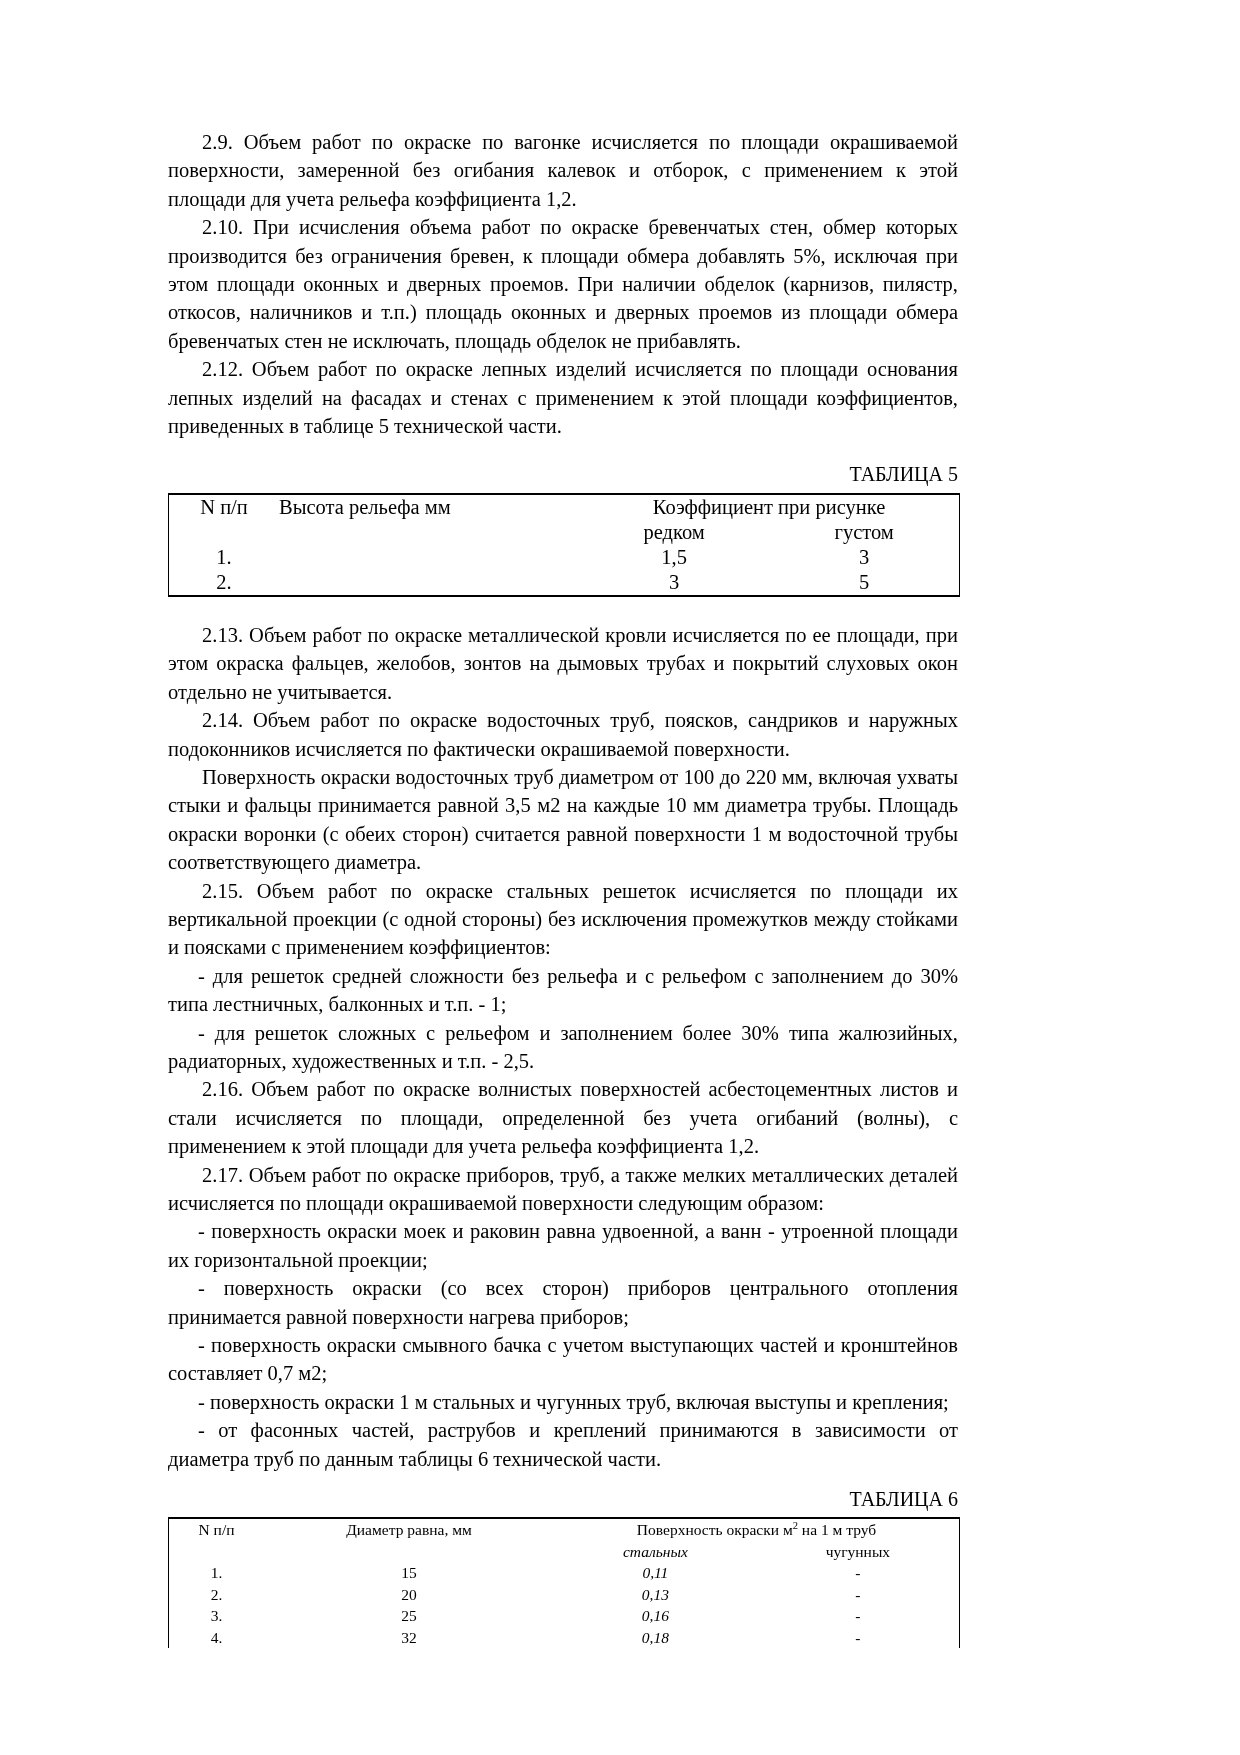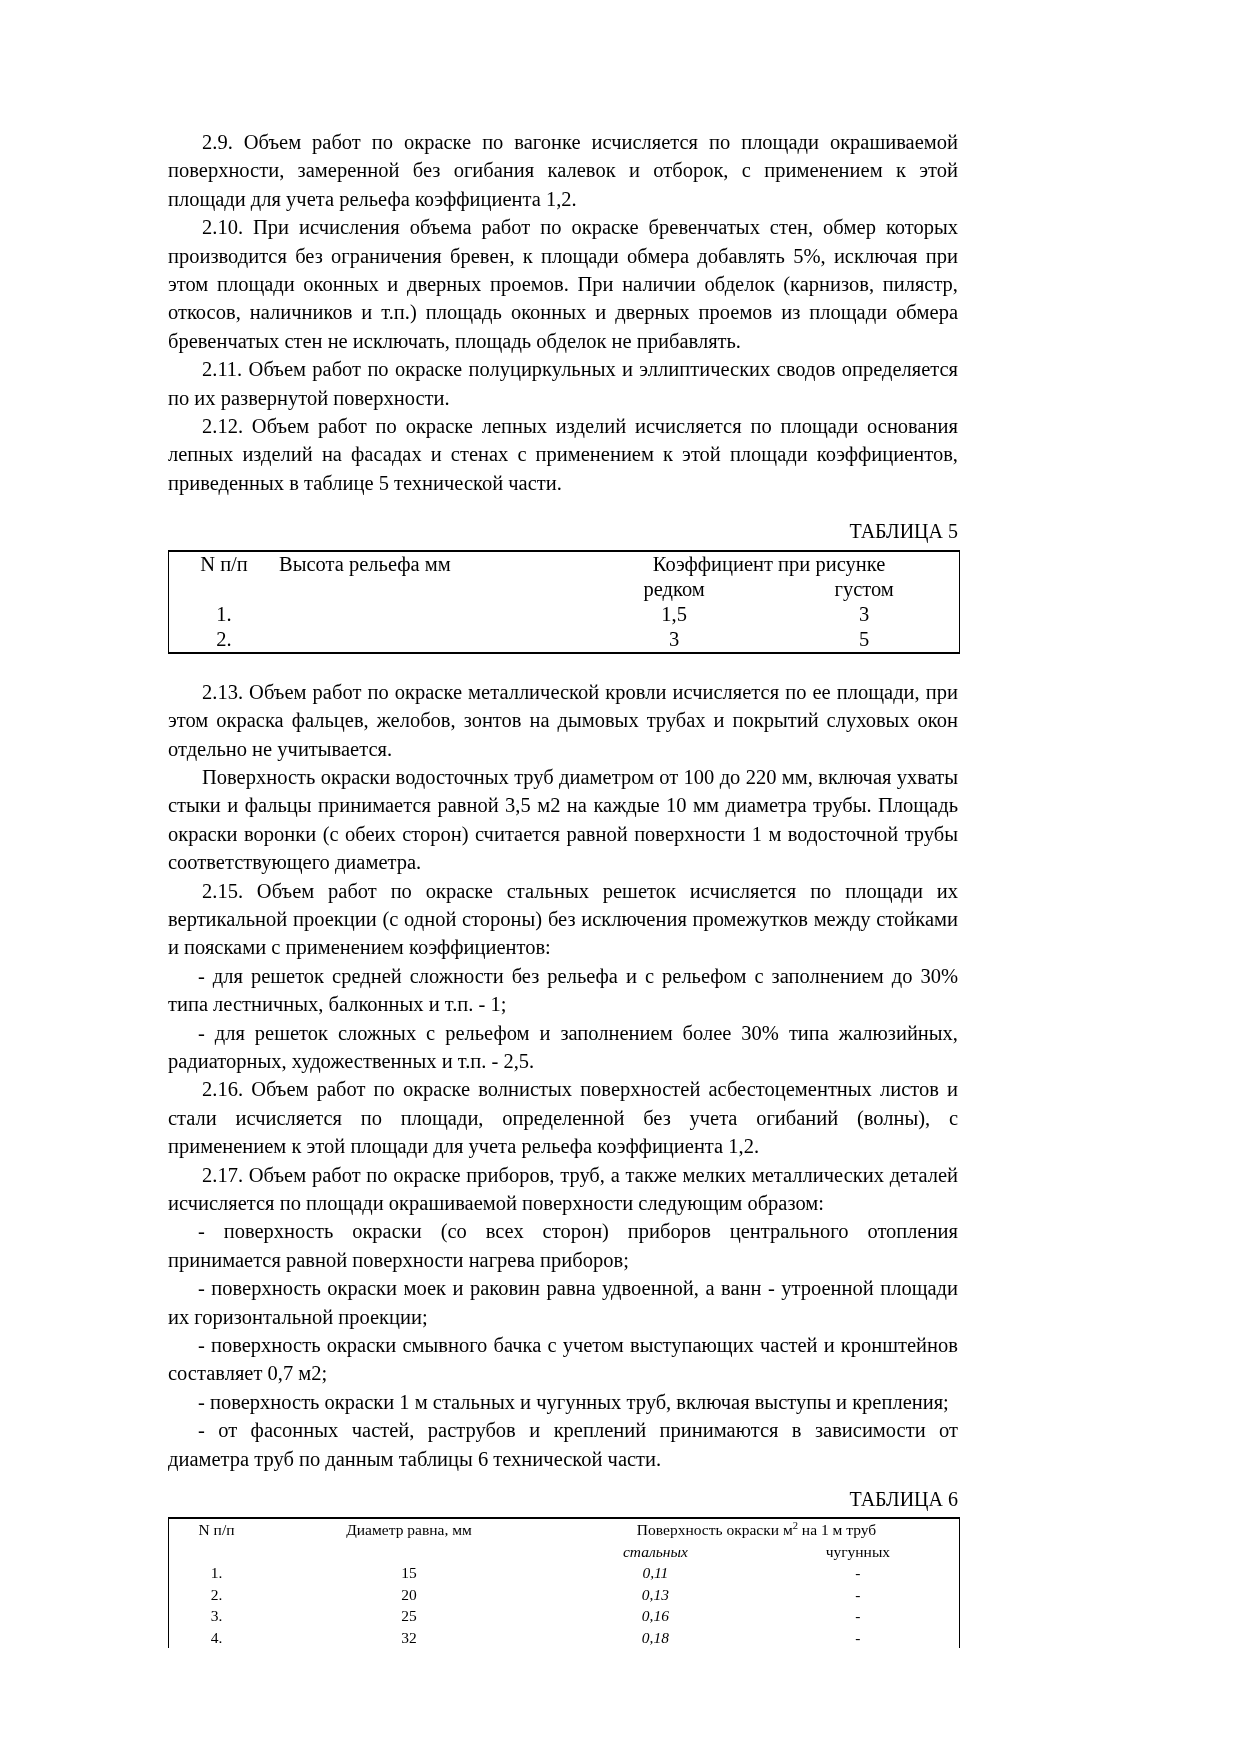--- a/index.html
+++ b/index.html
@@ -104,21 +104,20 @@
   .sp-before-row td { padding-top: 6px; }
 </style>
 </head>
 <body>
 
 <div class="page">
 
   <div class="body-text">
     <p class="para">2.9. Объем работ по окраске по вагонке исчисляется по площади окрашиваемой поверхности, замеренной без огибания калевок и отборок, с применением к этой площади для учета рельефа коэффициента 1,2.</p>
     <p class="para">2.10. При исчисления объема работ по окраске бревенчатых стен, обмер которых производится без ограничения бревен, к площади обмера добавлять 5%, исключая при этом площади оконных и дверных проемов. При наличии обделок (карнизов, пилястр, откосов, наличников и т.п.) площадь оконных и дверных проемов из площади обмера бревенчатых стен не исключать, площадь обделок не прибавлять.</p>
-    <p class="para">2.11. Объем работ по окраске полуциркульных и эллиптических сводов определяется по их развернутой поверхности.</p>
     <p class="para">2.12. Объем работ по окраске лепных изделий исчисляется по площади основания лепных изделий на фасадах и стенах с применением к этой площади коэффициентов, приведенных в таблице 5 технической части.</p>
   </div>
 
   <div style="height:20px"></div>
 
   <p class="table-caption">ТАБЛИЦА 5</p>
 
   <div class="tbl5-wrap">
     <table class="doc-table t5">
       <tbody>
@@ -146,28 +145,29 @@
         <td class="c-sub2">5</td>
       </tr>
     </tbody>
       </table>
   </div>
 
   <div style="height:24px"></div>
 
   <div class="body-text">
     <p class="para">2.13. Объем работ по окраске металлической кровли исчисляется по ее площади, при этом окраска фальцев, желобов, зонтов на дымовых трубах и покрытий слуховых окон отдельно не учитывается.</p>
+    <p class="para">2.14. Объем работ по окраске водосточных труб, поясков, сандриков и наружных подоконников исчисляется по фактически окрашиваемой поверхности.</p>
     <p class="para">Поверхность окраски водосточных труб диаметром от 100 до 220 мм, включая ухваты стыки и фальцы принимается равной 3,5 м2 на каждые 10 мм диаметра трубы. Площадь окраски воронки (с обеих сторон) считается равной поверхности 1 м водосточной трубы соответствующего диаметра.</p>
     <p class="para">2.15. Объем работ по окраске стальных решеток исчисляется по площади их вертикальной проекции (с одной стороны) без исключения промежутков между стойками и поясками с применением коэффициентов:</p>
     <p class="dash">- для решеток средней сложности без рельефа и с рельефом с заполнением до 30% типа лестничных, балконных и т.п. - 1;</p>
     <p class="dash">- для решеток сложных с рельефом и заполнением более 30% типа жалюзийных, радиаторных, художественных и т.п. - 2,5.</p>
     <p class="para">2.16. Объем работ по окраске волнистых поверхностей асбестоцементных листов и стали исчисляется по площади, определенной без учета огибаний (волны), с применением к этой площади для учета рельефа коэффициента 1,2.</p>
     <p class="para">2.17. Объем работ по окраске приборов, труб, а также мелких металлических деталей исчисляется по площади окрашиваемой поверхности следующим образом:</p>
+    <p class="dash">- поверхность окраски моек и раковин равна удвоенной, а ванн - утроенной площади их горизонтальной проекции;</p>
     <p class="dash">- поверхность окраски (со всех сторон) приборов центрального отопления принимается равной поверхности нагрева приборов;</p>
-    <p class="dash">- поверхность окраски моек и раковин равна удвоенной, а ванн - утроенной площади их горизонтальной проекции;</p>
     <p class="dash">- поверхность окраски смывного бачка с учетом выступающих частей и кронштейнов составляет 0,7 м2;</p>
     <p class="dash">- поверхность окраски 1 м стальных и чугунных труб, включая выступы и крепления;</p>
     <p class="dash">- от фасонных частей, раструбов и креплений принимаются в зависимости от диаметра труб по данным таблицы 6 технической части.</p>
   </div>
 
   <div style="height:12px"></div>
 
   <p class="table-caption">ТАБЛИЦА 6</p>
 
   <div class="tbl6-wrap">

